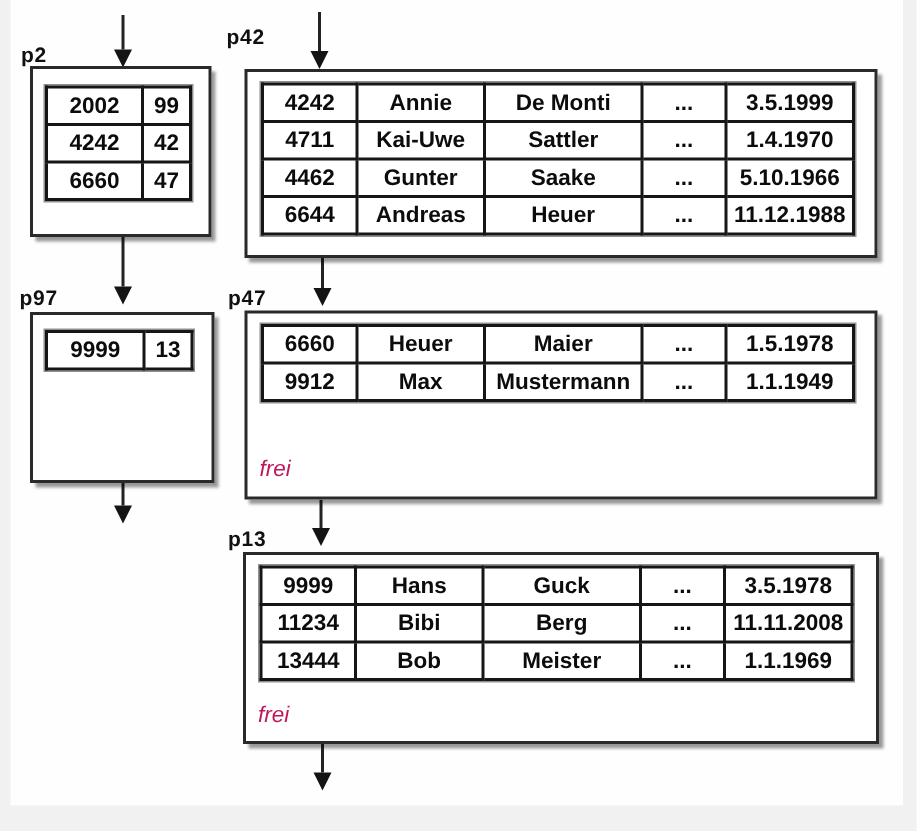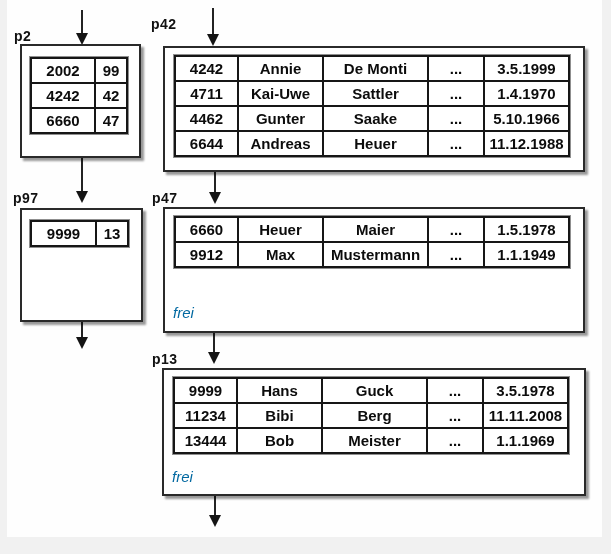--- a/index.html
+++ b/index.html
@@ -19,21 +19,21 @@
     position:absolute;font-size:14px;font-weight:bold;color:#111;
     line-height:16px;letter-spacing:0.5px;text-align:right;
   }
   .tbl-frame{position:absolute;border:1px solid #8f8f8f;background:#fff;}
   table.rec{border-collapse:collapse;table-layout:fixed;}
   table.rec td{
     border:2px solid #161616;height:23px;padding:0 1px;
     text-align:center;vertical-align:middle;
     font-size:15px;font-weight:bold;color:#0c0c0c;white-space:nowrap;overflow:hidden;
   }
-  .frei{position:absolute;font-size:15px;font-style:italic;color:#0369a1;line-height:18px;}
+  .frei{position:absolute;font-size:15px;font-style:italic;color:#be185d;line-height:18px;}
   .shaft{position:absolute;width:2px;background:#232323;}
   .ahead{
     position:absolute;width:0;height:0;
     border-left:6px solid transparent;border-right:6px solid transparent;
     border-top:12px solid #141414;
   }
 </style>
 </head>
 <body>
 

